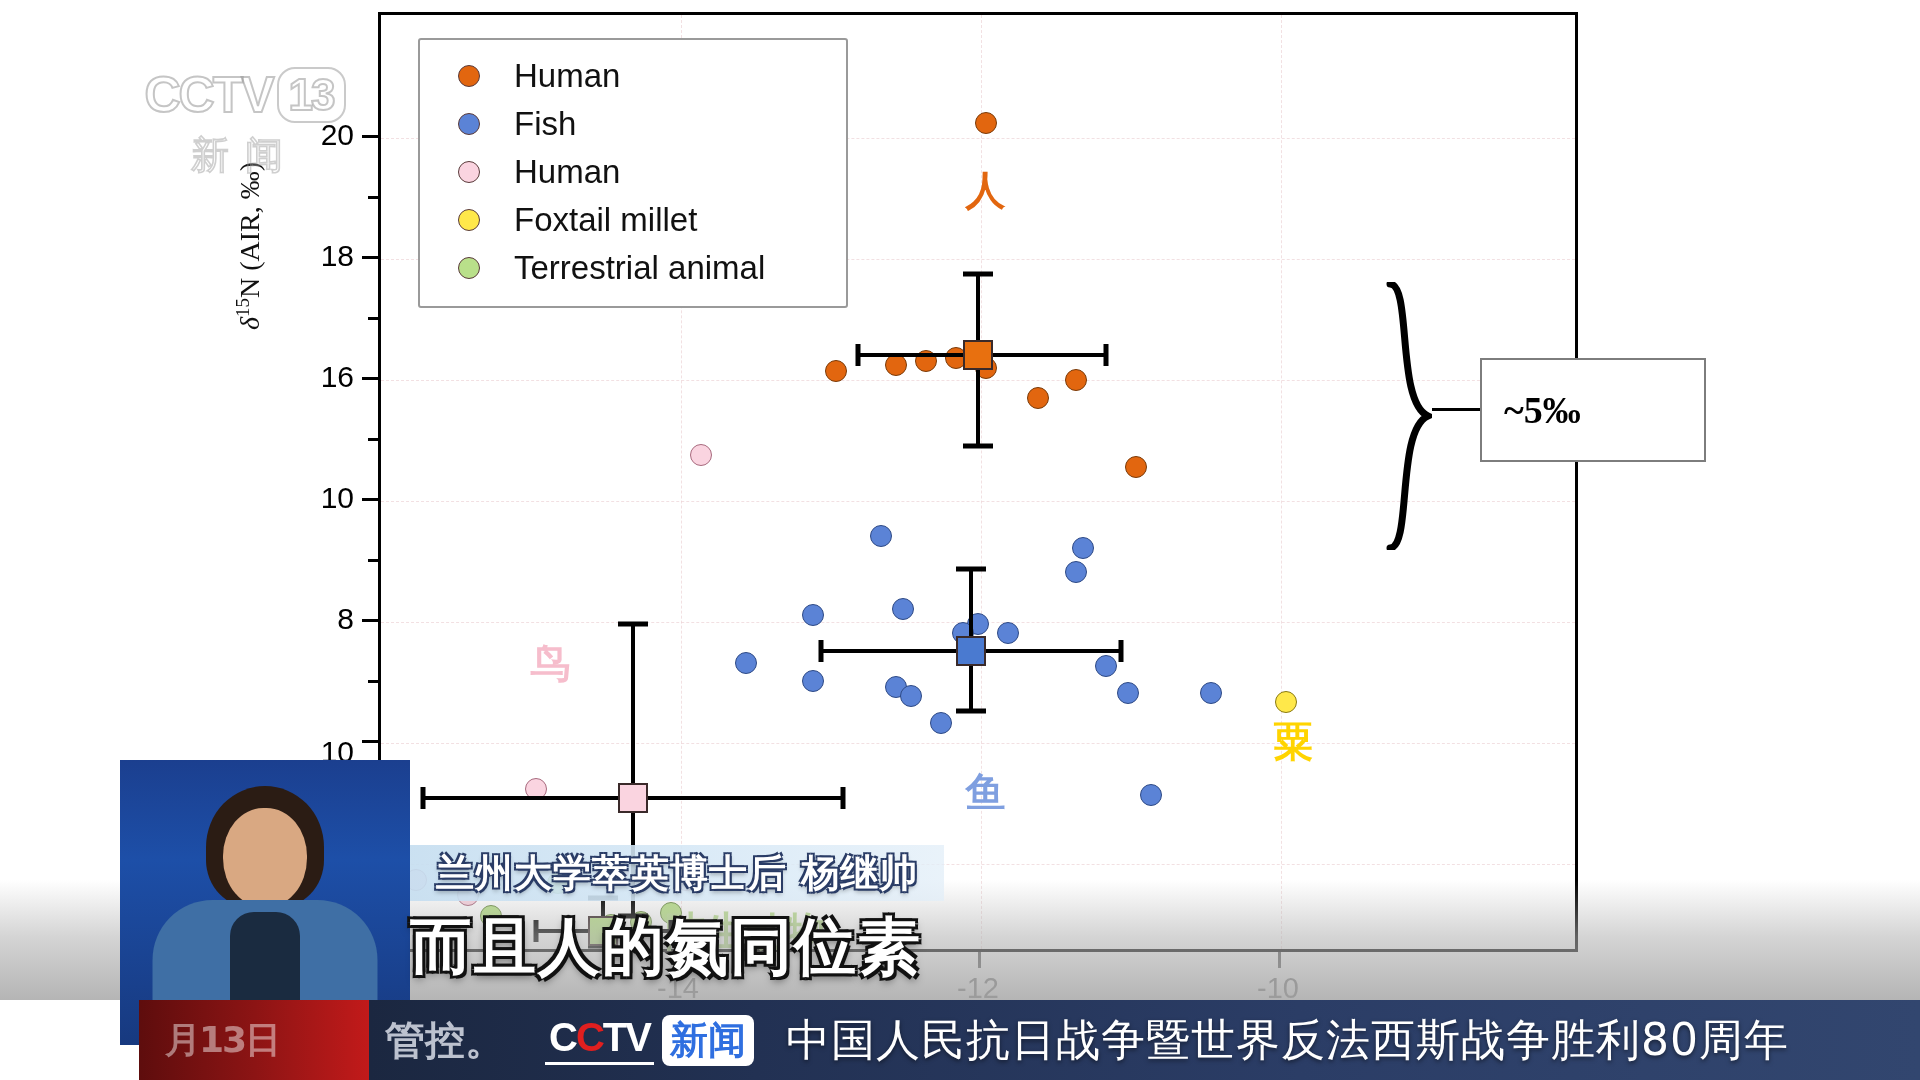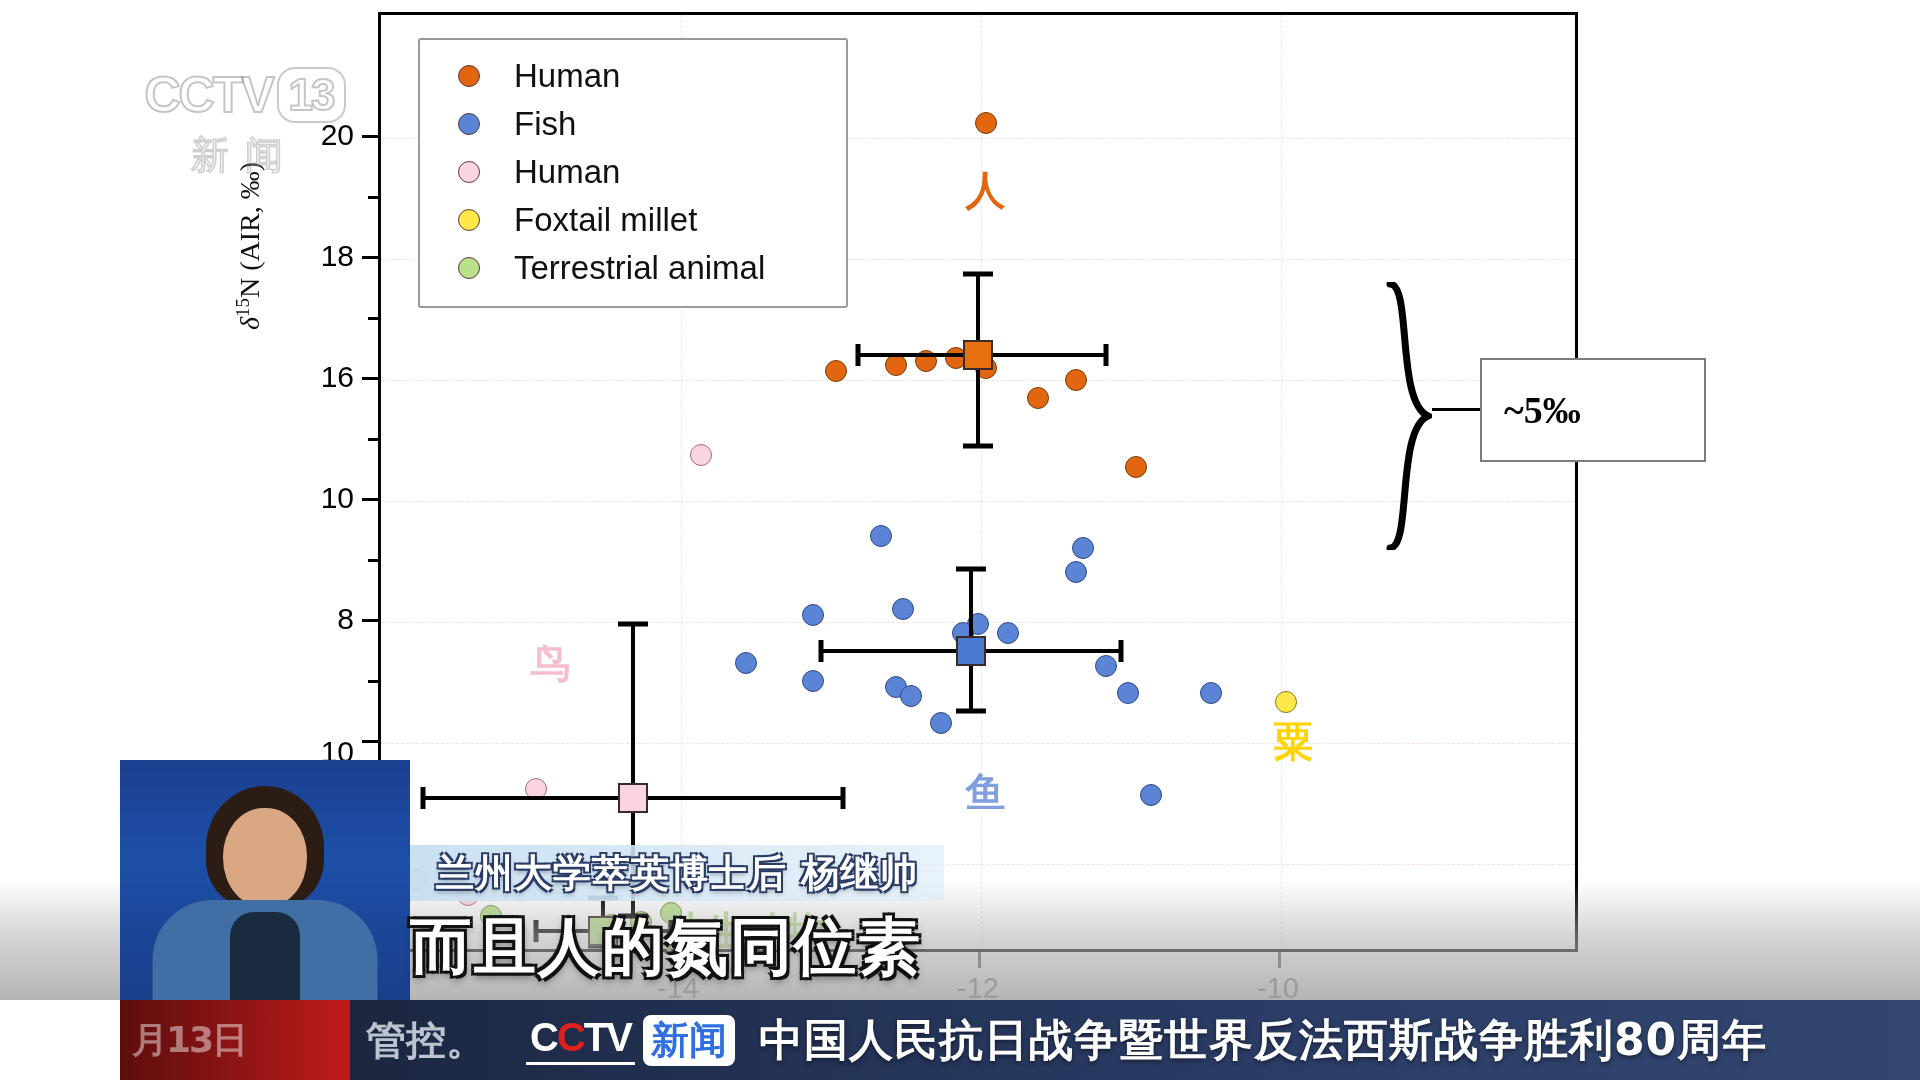--- a/index.html
+++ b/index.html
@@ -200,23 +200,24 @@
   }
 
   
   #bottom-bar {
     position:absolute; left:0; bottom:0; width:1920px; height:80px; z-index:50;
     display:flex; align-items:stretch;
   }
   #bb-left-pad { width:120px; background:#fff; }
   #bb-date {
     width:230px; background:linear-gradient(90deg,#5e0d0d 0%,#8c1414 50%,#c21a1a 100%);
-    display:flex; align-items:center; justify-content:flex-start; padding-left:12px;
+    display:flex; align-items:center; justify-content:flex-start; padding-left:26px;
     color:rgba(255,255,255,.45); font-size:36px; font-weight:bold; letter-spacing:-2px;
     font-family:"DejaVu Sans", sans-serif;
+    margin-left:19px;
   }
   #bb-time {
     width:150px; background:linear-gradient(90deg,#c21a1a 0%,#d62020 100%);
     display:flex; align-items:center; justify-content:center;
     color:#fff; font-size:46px; font-weight:bold;
     font-family:"Liberation Sans", sans-serif;
   }
   #bb-ticker {
     flex:1; background:linear-gradient(90deg,#1b2740 0%,#223153 25%,#2b3d66 60%,#32466f 100%);
     display:flex; align-items:center; padding-left:16px; overflow:hidden;
@@ -233,23 +234,24 @@
     font-family:"Liberation Sans", sans-serif;
     border-bottom:3px solid #fff; padding:0 4px 2px 4px;
   }
   #bb-logo-cctv .red { color:#e01f1f; }
   #bb-logo-news {
     font-size:38px; font-weight:bold; color:#2f6fe0; margin-left:8px;
     font-family:"DejaVu Sans", sans-serif;
     background:#fff; border-radius:8px; padding:0 8px;
   }
   #bb-headline {
-    color:#fff; font-size:44px; font-weight:bold; white-space:nowrap;
+    color:#fff; font-size:44px; font-weight:normal; white-space:nowrap;
     font-family:"DejaVu Sans", sans-serif; letter-spacing:1px;
     text-shadow:0 2px 4px rgba(0,0,0,.5);
+    margin-left:8px;
   }
 
   
   #chart-fade {
     position:absolute; left:0; top:880px; width:1920px; height:125px; z-index:20;
     background:linear-gradient(180deg, rgba(190,190,190,0) 0%, rgba(178,178,178,.55) 45%, rgba(165,165,165,.85) 100%);
     pointer-events:none;
   }
 </style>
 </head>

